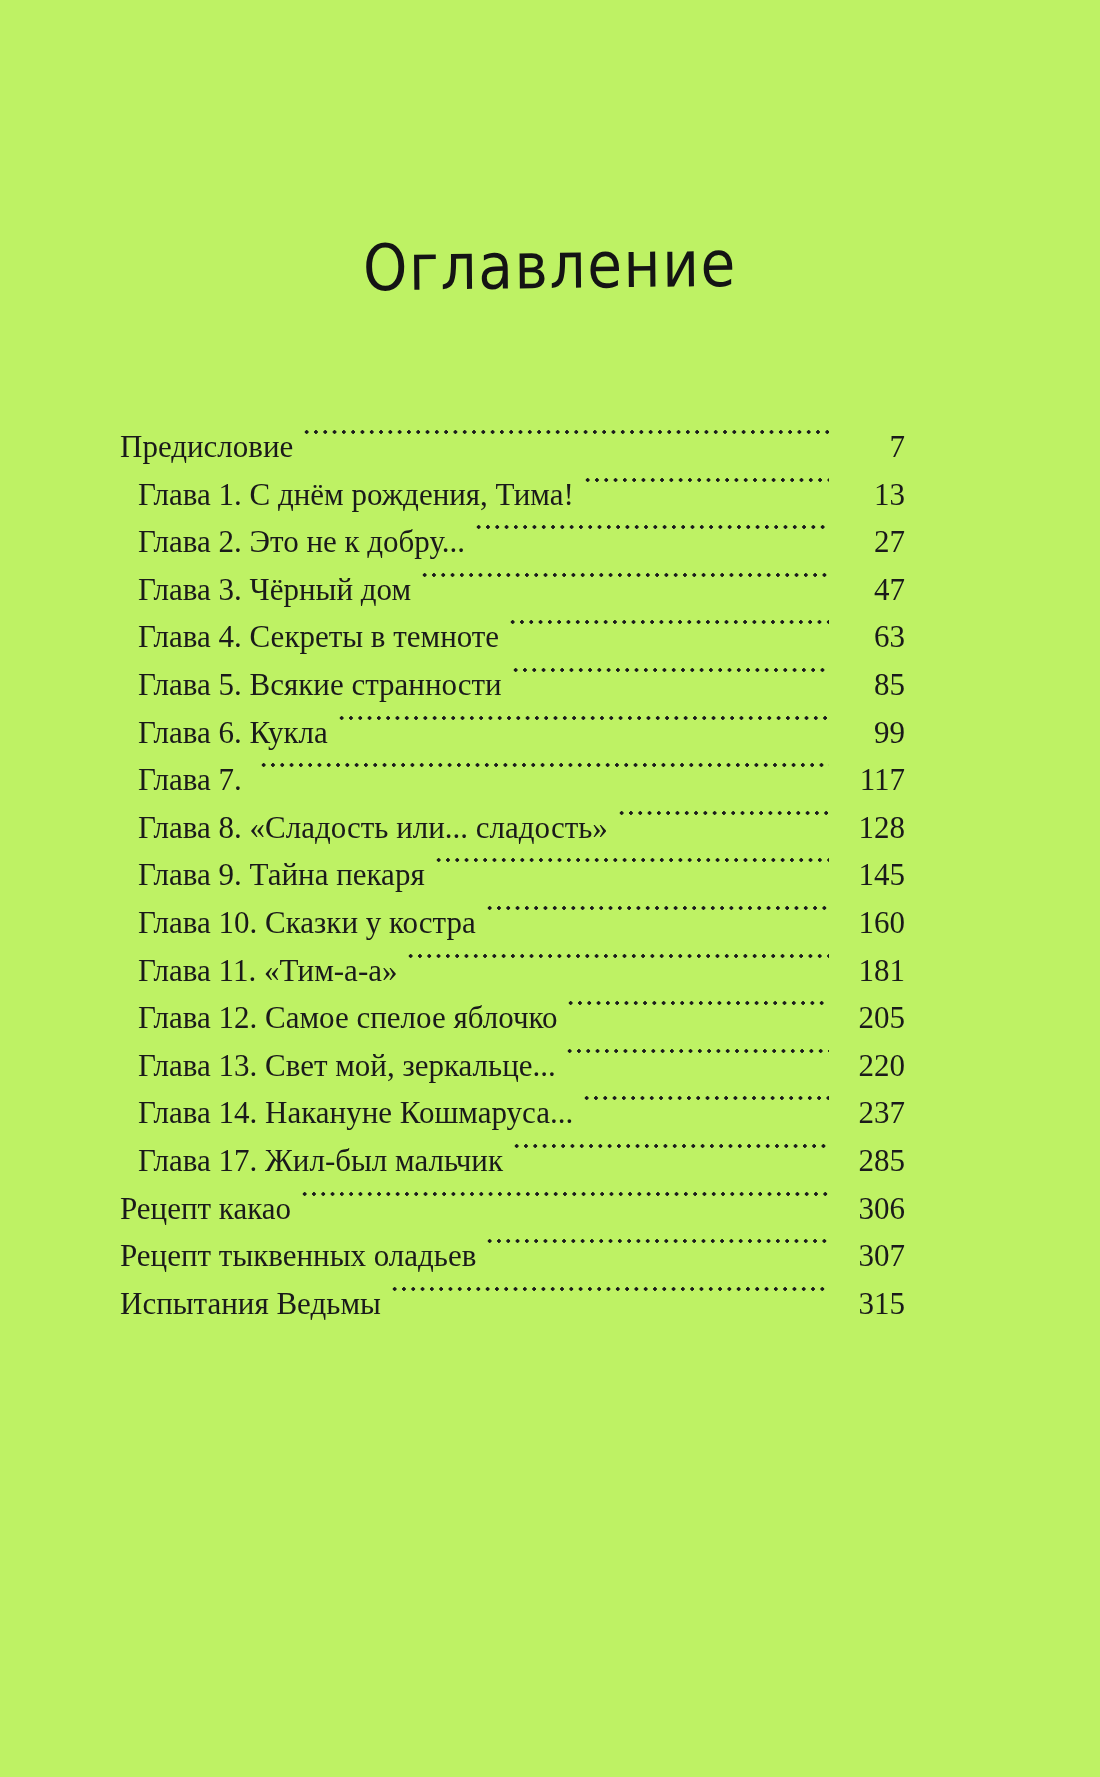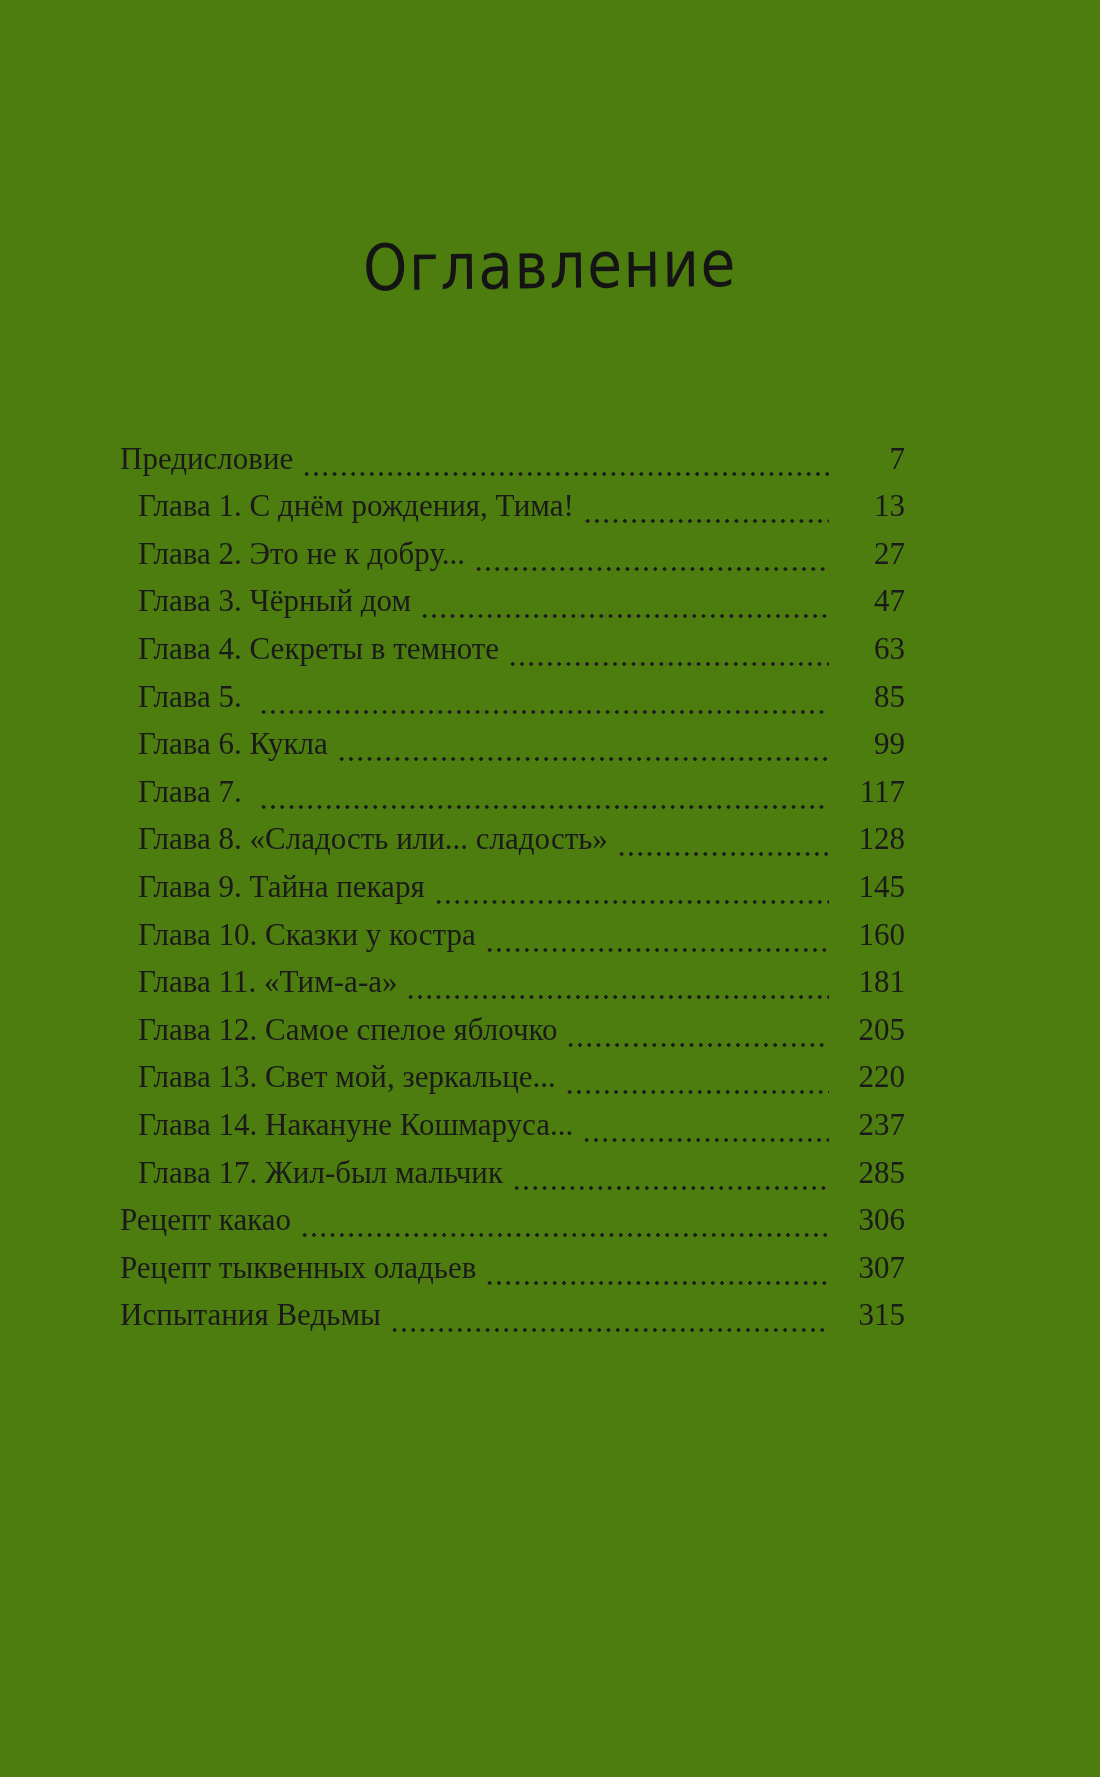--- a/index.html
+++ b/index.html
@@ -12,39 +12,39 @@
     height: 1777px;
     font-family: "Liberation Serif", serif;
     color: #1a1a1a;
     overflow: hidden;
   }
   .page {
     width: 1100px;
     height: 1777px;
     padding-top: 234px;
     box-sizing: border-box;
-    background: #4d7c0f;
+    background: #bef264;
   }
   .title {
     margin: 0;
     text-align: center;
     font-family: "DejaVu Sans", sans-serif;
     font-weight: normal;
     font-size: 64px;
     line-height: 1.0;
     letter-spacing: 2px;
     color: #141414;
     transform: scaleX(0.88) rotate(-0.6deg);
   }
   .toc {
     margin: 131px 195px 0 120px;
   }
   .toc-row {
     display: flex;
-    align-items: flex-end;
+    align-items: flex-start;
     height: 47.6px;
     font-size: 31px;
     white-space: nowrap;
   }
   .row-prefix {
     flex: 0 0 auto;
     margin-left: 18px;
   }
   .row-title {
     flex: 0 0 auto;
@@ -102,20 +102,21 @@
 
   <div class="toc-row">
     <span class="row-prefix">Глава 4.&nbsp;</span>
     <span class="row-title italic">Секреты в темноте</span>
     <span class="leader"></span>
     <span class="row-page">63</span>
   </div>
 
   <div class="toc-row">
     <span class="row-prefix">Глава 5.&nbsp;</span>
+    <span class="row-title italic">Всякие странности</span>
     <span class="leader"></span>
     <span class="row-page">85</span>
   </div>
 
   <div class="toc-row">
     <span class="row-prefix">Глава 6.&nbsp;</span>
     <span class="row-title italic">Кукла</span>
     <span class="leader"></span>
     <span class="row-page">99</span>
   </div>

